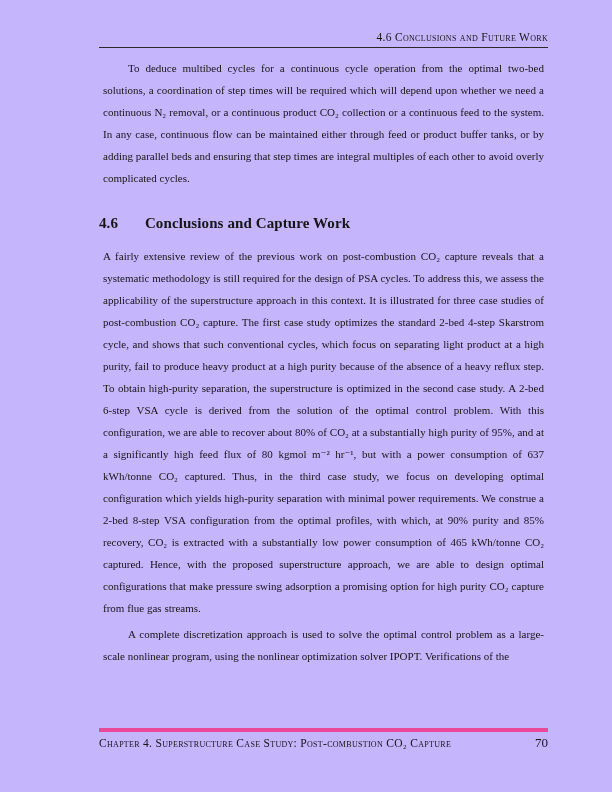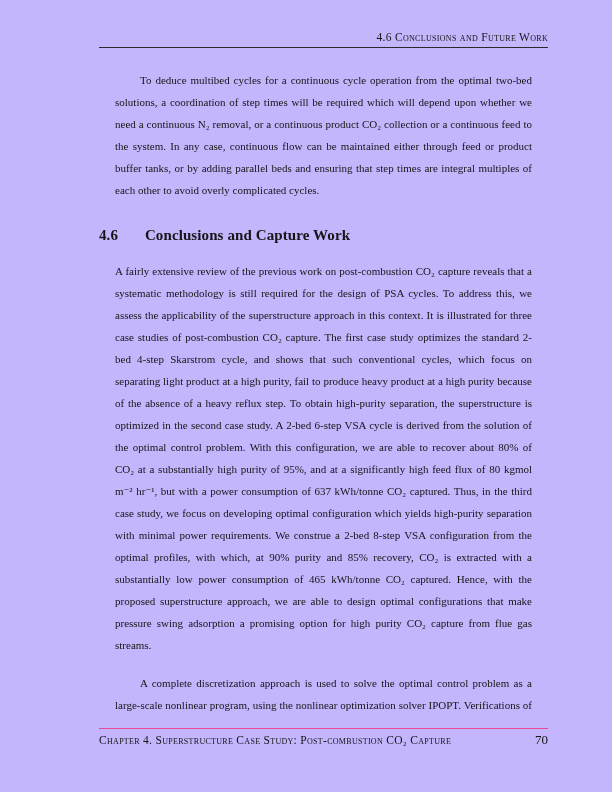--- a/index.html
+++ b/index.html
@@ -38,21 +38,21 @@
     left: 99px;
     right: 64px;
     top: 53px;
     height: 668px;
     overflow: hidden;
     text-align: justify;
     font-size: 11px;
     line-height: 22px;
   }
   .para {
-    margin: 16px;
+    margin: 4px;
     padding: 0;
   }
   .para.indent {
     text-indent: 25px;
   }
   .section-heading {
     margin: 25px 0 13px 0;
     padding: 0;
     font-size: 15px;
     font-weight: bold;
@@ -62,21 +62,21 @@
   }
   .section-heading .sec-num {
     margin-right: 23px;
   }
   
   .running-footer {
     position: absolute;
     left: 99px;
     right: 64px;
     top: 728px;
-    border-top: 1px solid #ec4899;
+    border-top: 4px solid #ec4899;
     padding-top: 4px;
     font-size: 11.5px;
     line-height: 14px;
     display: flex;
     justify-content: space-between;
     align-items: baseline;
   }
   .page-number {
     font-size: 13px;
   }

